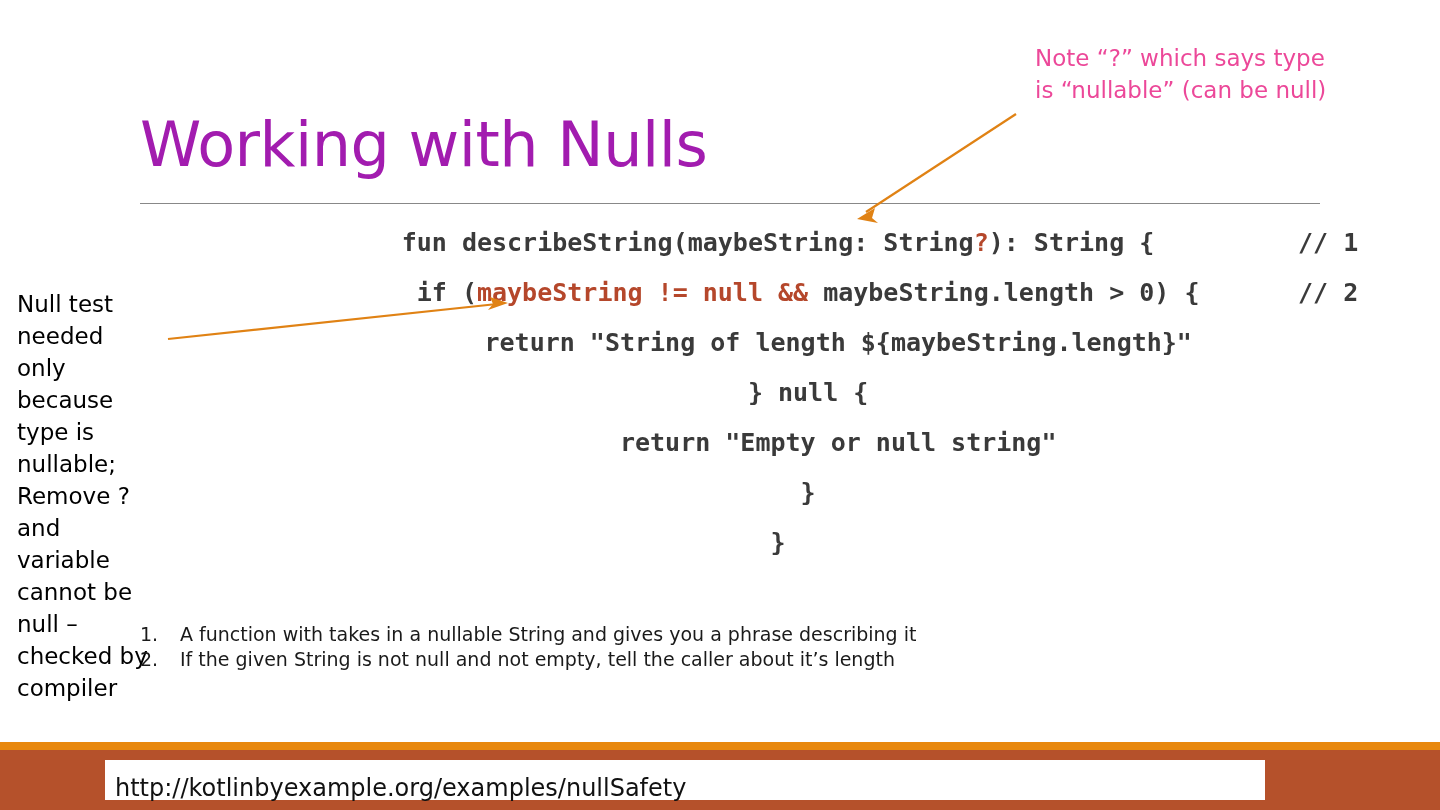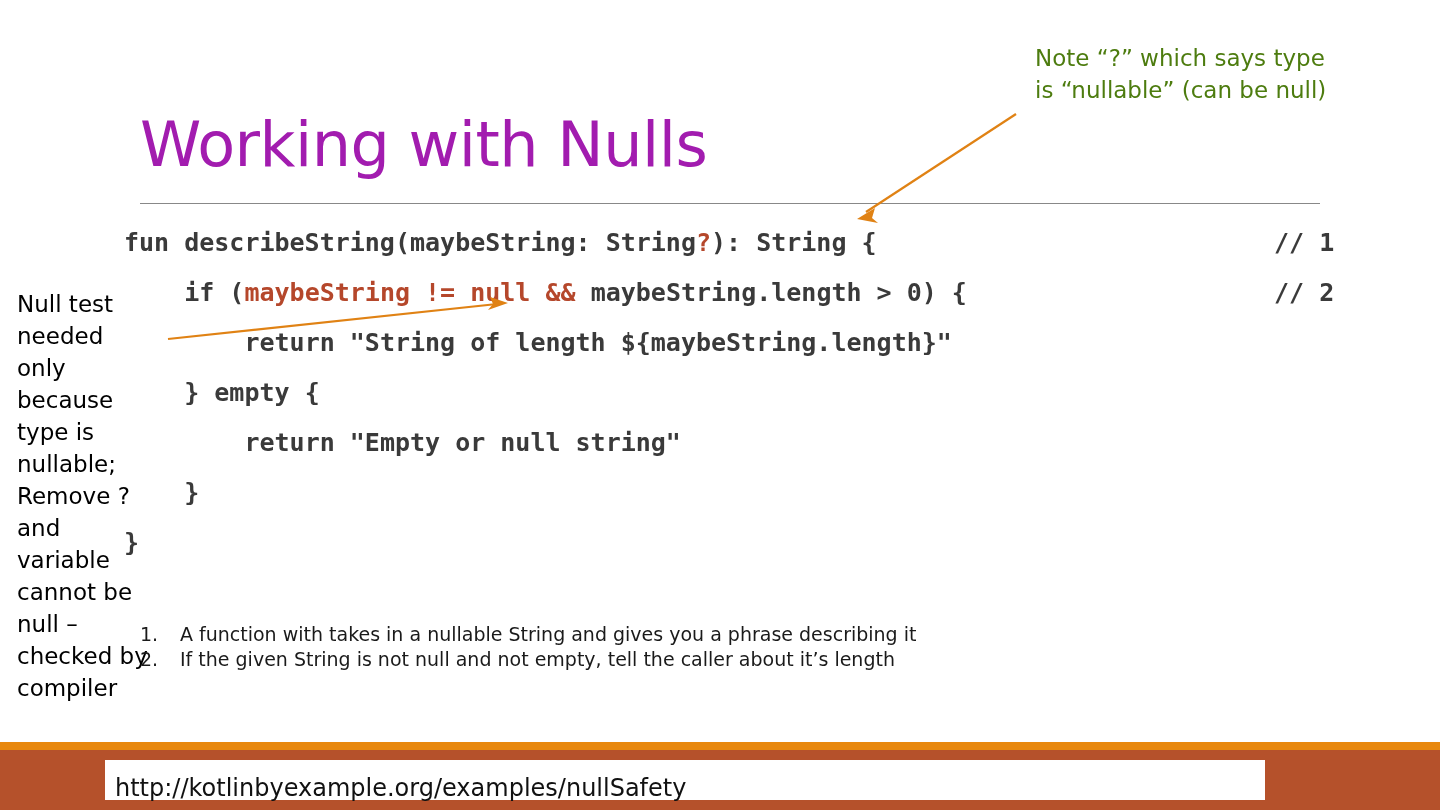--- a/index.html
+++ b/index.html
@@ -34,23 +34,24 @@
     left: 140px;
     top: 203px;
     width: 1180px;
     height: 1px;
     background: #888888;
   }
 
   
   #code-block {
     position: absolute;
-    left: 124px;
+    left: 148px;
     top: 226px;
     width: 1260px;
+    text-align: center;
   }
   .code-line {
     position: relative;
     height: 50px;
     font-family: "DejaVu Sans Mono", monospace;
     font-size: 25px;
     font-weight: bold;
     color: #3a3a3a;
     white-space: pre;
     line-height: 34px;
@@ -82,21 +83,21 @@
     color: #000000;
   }
   #note-top-right {
     position: absolute;
     left: 1035px;
     top: 42px;
     width: 300px;
     font-family: "DejaVu Sans", sans-serif;
     font-size: 23px;
     line-height: 32px;
-    color: #4d7c0f;
+    color: #ec4899;
   }
 
   
   #arrows {
     position: absolute;
     left: 0;
     top: 0;
     width: 1440px;
     height: 810px;
     pointer-events: none;
@@ -165,21 +166,21 @@
 </head>
 <body>
 
 <div id="slide-title">Working with Nulls</div>
 <div id="title-rule"></div>
 
 <div id="code-block">
     <div class="code-line"><span class="code-text"><span></span><span>fun describeString(maybeString: String</span><span class="kw-null">?</span><span>): String {</span></span><span class="code-comment">// 1</span></div>
     <div class="code-line"><span class="code-text"><span>    </span><span>if (</span><span class="kw-null">maybeString != null &amp;&amp;</span><span> maybeString.length &gt; 0) {</span></span><span class="code-comment">// 2</span></div>
     <div class="code-line"><span class="code-text"><span>        </span><span>return "String of length ${maybeString.length}"</span></span></div>
-    <div class="code-line"><span class="code-text"><span>    </span><span>} empty {</span></span></div>
+    <div class="code-line"><span class="code-text"><span>    </span><span>} null {</span></span></div>
     <div class="code-line"><span class="code-text"><span>        </span><span>return "Empty or null string"</span></span></div>
     <div class="code-line"><span class="code-text"><span>    </span><span>}</span></span></div>
     <div class="code-line"><span class="code-text"><span></span><span>}</span></span></div>
   </div>
 
 <svg id="arrows" viewBox="0 0 1440 810" width="1440" height="810">
 
   <g>
     <line x1="1016" y1="114" x2="866" y2="212" stroke="#e08214" stroke-width="2.2"></line>
     <polygon points="857,219 875,208 872,218 878,223" fill="#e08214"></polygon>

